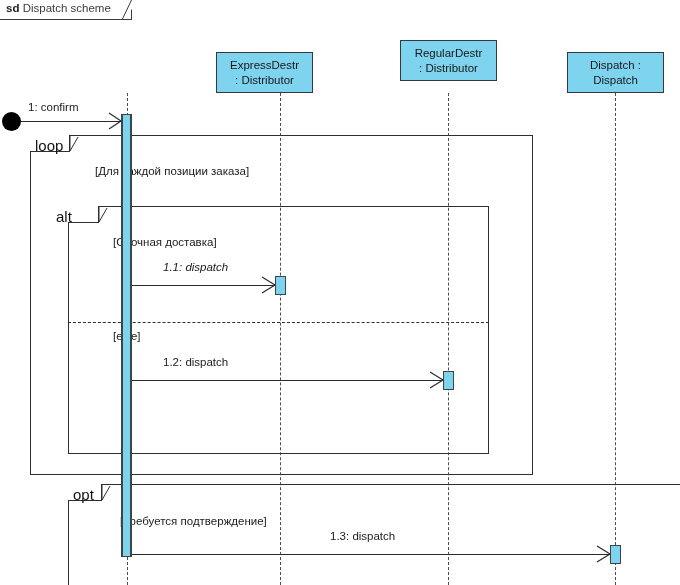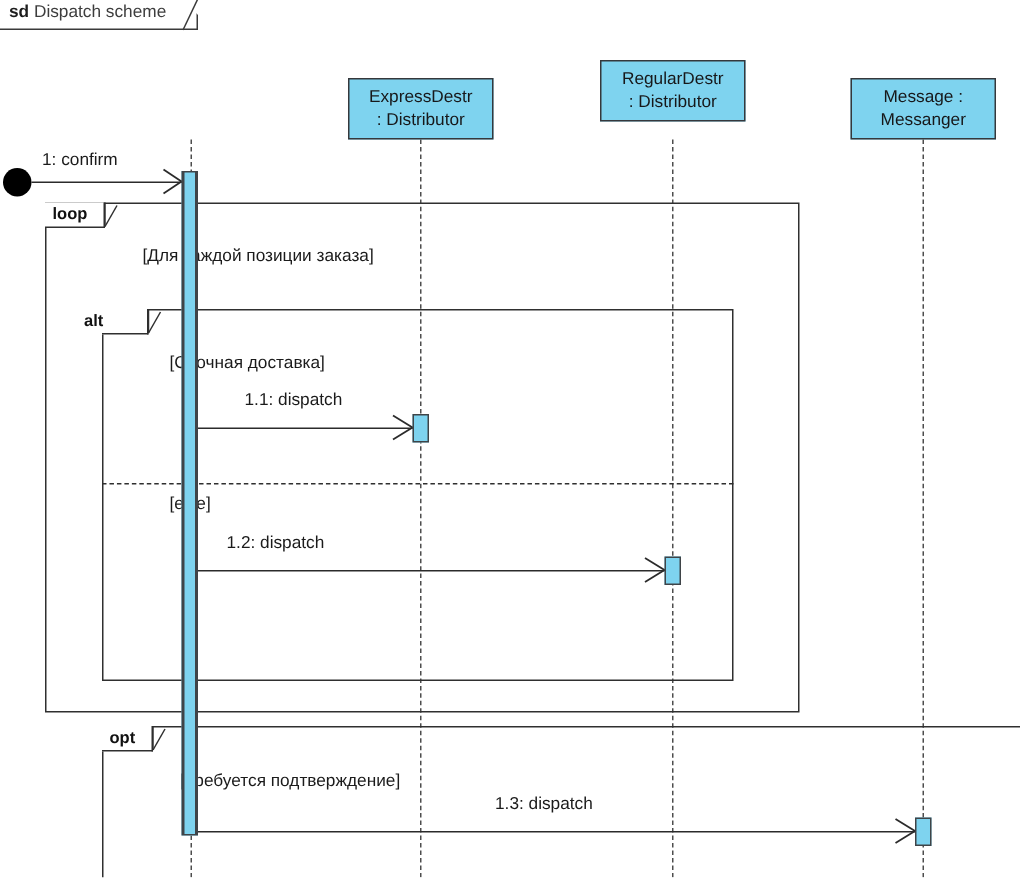--- a/index.html
+++ b/index.html
@@ -100,22 +100,22 @@
   }
   .frag-tab {
     position: absolute;
     box-sizing: border-box;
     background: #ffffff;
     border-bottom: 1px solid #2f2f2f;
     border-right: 1px solid #2f2f2f;
   }
   .frag-tab-label {
     position: absolute;
-    font-size: 11px;
-    font-weight: bold;
+    font-size: 15px;
+    font-weight: normal;
     color: #111111;
     white-space: nowrap;
   }
   .frag-tab-corner {
     position: absolute;
     overflow: visible;
   }
   .frag-separator {
     position: absolute;
     height: 0;
@@ -161,33 +161,33 @@
     <div class="frame-tab-text">
       <b>sd</b>
       <span>Dispatch scheme</span>
     </div>
   </div>
   <svg class="frame-tab-slash" viewBox="0 0 16 23">
     <line x1="12" y1="0" x2="2" y2="21" stroke="#3a3a3a" stroke-width="1"></line>
   </svg>
 
 
-  <div class="lifeline-head" style="left:232px; top:52px; width:97px; height:41px;">
+  <div class="lifeline-head" style="left:216px; top:52px; width:97px; height:41px;">
     <span>ExpressDestr</span>
     <span>: Distributor</span>
   </div>
 
   <div class="lifeline-head" style="left:400px; top:40px; width:97px; height:41px;">
     <span>RegularDestr</span>
     <span>: Distributor</span>
   </div>
 
   <div class="lifeline-head" style="left:567px; top:52px; width:97px; height:41px;">
-    <span>Message :</span>
-    <span>Messanger</span>
+    <span>Dispatch :</span>
+    <span>Dispatch</span>
   </div>
 
   <div class="lifeline-dash" style="left:127px; top:93px; height:492px;"></div>
   <div class="lifeline-dash" style="left:280px; top:93px; height:492px;"></div>
   <div class="lifeline-dash" style="left:448px; top:93px; height:492px;"></div>
   <div class="lifeline-dash" style="left:615px; top:93px; height:492px;"></div>
 
   <div class="fragment" style="left:30px; top:135px; width:503px; height:340px;"></div>
   <div class="frag-tab" style="left:30px; top:135px; width:40px; height:17px;"></div>
   <svg class="frag-tab-corner" style="left:69px; top:134px; width:12px; height:20px;" viewBox="0 0 12 20">
@@ -229,28 +229,28 @@
     <line x1="4" y1="1" x2="16" y2="9" stroke="#2b2b2b" stroke-width="1.2"></line>
     <line x1="4" y1="17" x2="16" y2="9" stroke="#2b2b2b" stroke-width="1.2"></line>
   </svg>
   <div class="msg-label" style="left:28px; top:101px;">1: confirm</div>
 
   <div class="msg-line" style="left:132px; top:285px; width:143px;"></div>
   <svg class="msg-arrow" style="left:258px; top:276px; width:20px; height:19px;" viewBox="0 0 20 19">
     <line x1="4" y1="1" x2="17" y2="9" stroke="#2b2b2b" stroke-width="1.2"></line>
     <line x1="4" y1="17" x2="17" y2="9" stroke="#2b2b2b" stroke-width="1.2"></line>
   </svg>
-  <div class="msg-label" style="left:163px; top:261px;">1.1: dispatch</div>
+  <div class="msg-label" style="left:163px; top:261px;font-style:italic;">1.1: dispatch</div>
 
   <div class="msg-line" style="left:132px; top:380px; width:311px;"></div>
   <svg class="msg-arrow" style="left:426px; top:371px; width:20px; height:19px;" viewBox="0 0 20 19">
     <line x1="4" y1="1" x2="17" y2="9" stroke="#2b2b2b" stroke-width="1.2"></line>
     <line x1="4" y1="17" x2="17" y2="9" stroke="#2b2b2b" stroke-width="1.2"></line>
   </svg>
-  <div class="msg-label" style="left:151px; top:356px;text-align:center;">1.2: dispatch</div>
+  <div class="msg-label" style="left:163px; top:356px;text-align:center;">1.2: dispatch</div>
 
   <div class="msg-line" style="left:132px; top:554px; width:478px;"></div>
   <svg class="msg-arrow" style="left:593px; top:545px; width:20px; height:19px;" viewBox="0 0 20 19">
     <line x1="4" y1="1" x2="17" y2="9" stroke="#2b2b2b" stroke-width="1.2"></line>
     <line x1="4" y1="17" x2="17" y2="9" stroke="#2b2b2b" stroke-width="1.2"></line>
   </svg>
   <div class="msg-label" style="left:330px; top:530px;">1.3: dispatch</div>
 
 </div>
 

